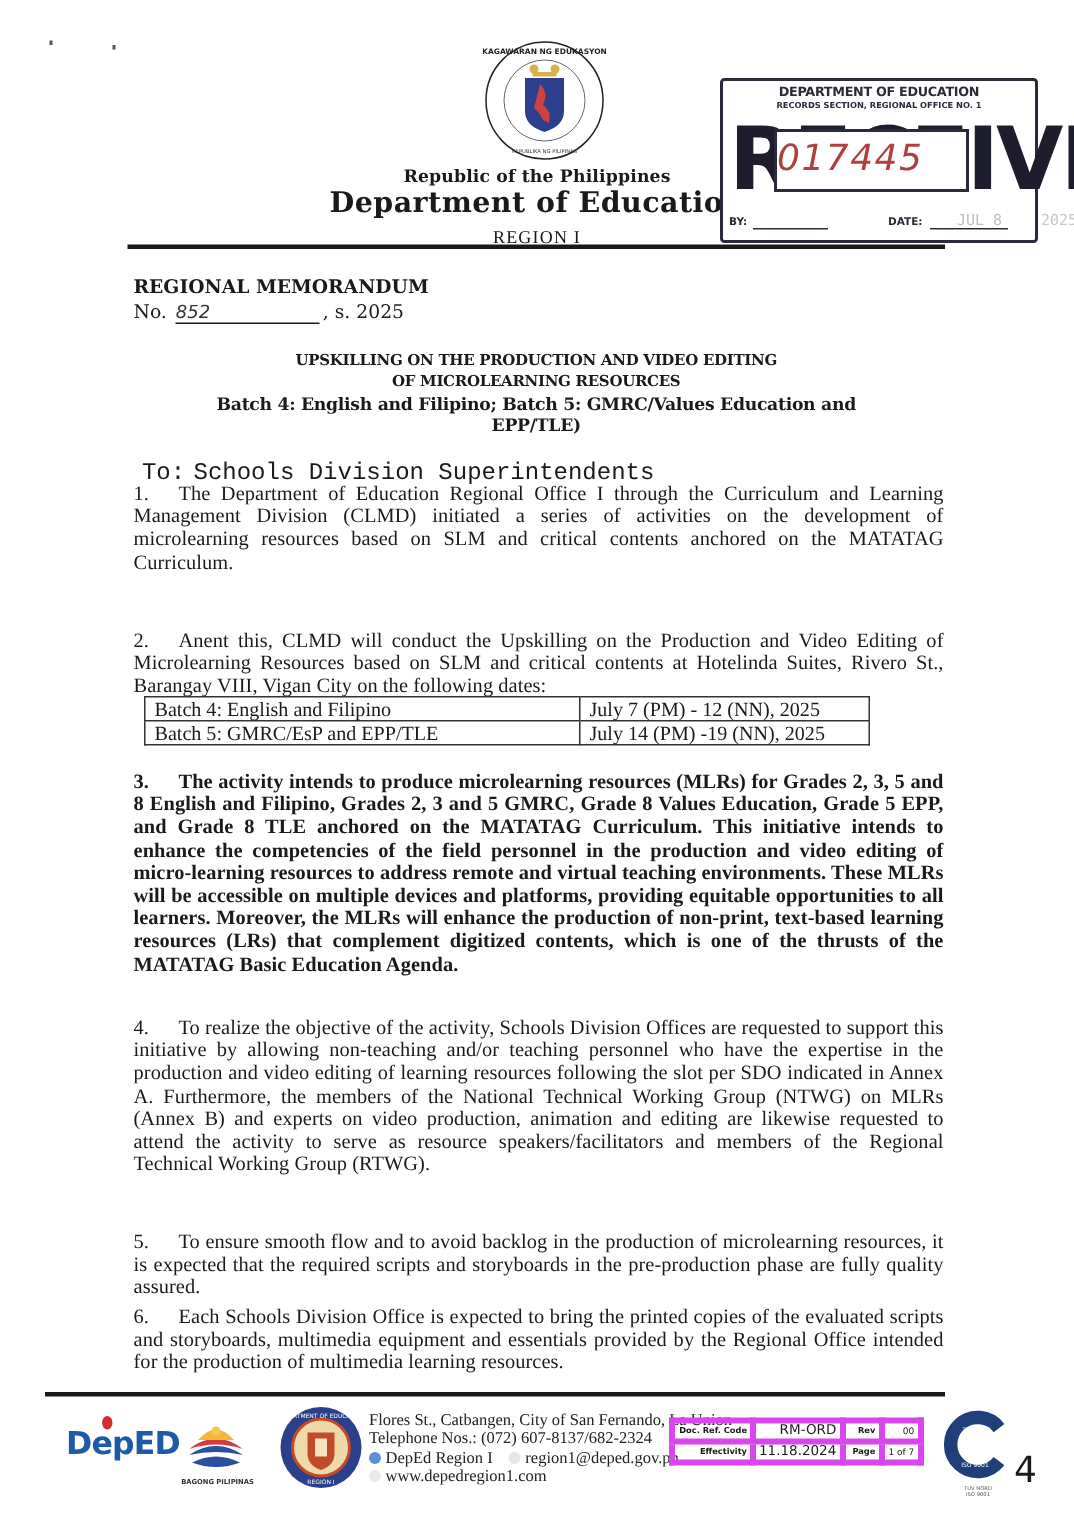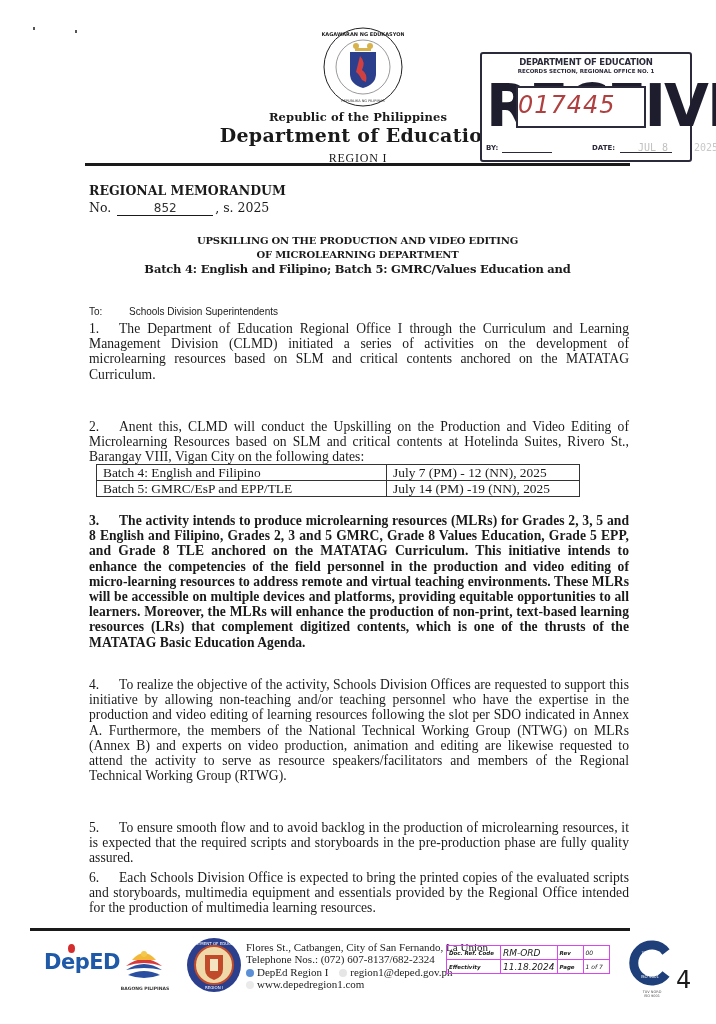--- a/index.html
+++ b/index.html
@@ -32,29 +32,29 @@
     .stamp-by { left: 4px; top: 90px; font-family: "DejaVu Sans", sans-serif; font-weight: bold; font-size: 7px; color: #2a2a3a; }
     .stamp-by-line { left: 20px; top: 98px; width: 50px; height: 1px; background: #2a2a3a; }
     .stamp-date { left: 110px; top: 90px; font-family: "DejaVu Sans", sans-serif; font-weight: bold; font-size: 7px; color: #2a2a3a; }
     .stamp-date-line { left: 138px; top: 98px; width: 52px; height: 1px; background: #2a2a3a; }
     .stamp-date-val { left: 156px; top: 88px; font-family: "DejaVu Sans Mono", monospace; font-size: 10px; color: #c0c0c0; }
     .stamp-year { left: 694px; top: 142px; font-family: "DejaVu Sans Mono", monospace; font-size: 10px; color: #c8c8c8; }
 
     
     .memo-label { left: 89px; top: 183px; font-family: "DejaVu Serif", serif; font-weight: bold; font-size: 12.5px; }
     .memo-no { left: 89px; top: 200px; font-family: "DejaVu Serif", serif; font-size: 12.5px; }
-    .memo-no .blank { display: inline-block; width: 96px; border-bottom: 1px solid #1a1a1a; text-align: center; margin: 0 2px;
-      font-family: "DejaVu Sans", sans-serif; color: #333; font-size: 12px; }
+    .memo-no .blank { display: inline-block; width: 96px; border-bottom: 1px solid #1a1a1a; text-align: left; margin: 0 2px;
+      font-family: "DejaVu Sans", sans-serif; font-style: italic; color: #333; font-size: 12px; }
 
     .title { left: 85px; width: 545px; top: 234px; text-align: center; font-family: "DejaVu Serif", serif;
       font-weight: bold; font-size: 10px; line-height: 14px; letter-spacing: -0.2px; }
     .subtitle { left: 85px; width: 545px; top: 262px; text-align: center; font-family: "DejaVu Serif", serif;
       font-weight: bold; font-size: 11.5px; line-height: 14px; letter-spacing: -0.2px; }
 
-    .to-line { left: 89px; top: 306px; font-family: Liberation Sans, sans-serif; font-size: 10px; }
+    .to-line { left: 89px; top: 306px; font-family: Liberation Mono, monospace; font-size: 16px; text-align: center; }
     .to-line .to-label { display: inline-block; width: 40px; }
 
     
     .para { left: 89px; width: 540px; font-family: "Liberation Serif", serif; font-size: 13.6px; line-height: 15.2px;
       text-align: justify; letter-spacing: 0.05px; }
     .para .num { display: inline-block; width: 30px; }
     .p1 { top: 321px; }
     .p2 { top: 419px; }
     .p3 { top: 513px; font-weight: bold; }
     .p4 { top: 677px; }
@@ -72,21 +72,21 @@
     .deped-logo .dot { position: absolute; left: 24px; top: -6px; width: 7px; height: 9px; background: #d32d2d; border-radius: 50% 50% 50% 50%; }
     .bagong { left: 118px; top: 942px; width: 52px; height: 42px; }
     .bagong-label { left: 112px; top: 986px; width: 66px; text-align: center; font-family: "DejaVu Sans", sans-serif;
       font-weight: bold; font-size: 4.5px; color: #333; }
     .region-seal { left: 186px; top: 937px; width: 56px; height: 56px; }
 
     .contact { left: 246px; top: 941px; font-family: Liberation Serif, serif; font-size: 11px; line-height: 12.3px; color: #222; white-space: nowrap; }
     .contact .icon { display: inline-block; width: 8px; height: 8px; border-radius: 50%; vertical-align: -1px; margin-right: 3px; }
 
     .docref { left: 446px; top: 945px; border-collapse: collapse; font-family: "DejaVu Sans", sans-serif; }
-    .docref td { border: 1px solid #d946ef; height: 14px; text-align: left; padding: 0 2px; font-style: italic; }
+    .docref td { border: 4px solid #d946ef; height: 14px; text-align: right; padding: 0 2px; }
     .docref .lbl { font-size: 5.5px; font-weight: bold; width: 54px; }
     .docref .val { font-size: 9px; width: 52px; }
     .docref .lbl2 { font-size: 5.5px; font-weight: bold; width: 26px; }
     .docref .val2 { font-size: 6px; width: 26px; }
 
     .iso { left: 628px; top: 940px; width: 46px; height: 46px; }
     .iso-caption { left: 627px; top: 990px; width: 50px; text-align: center; font-family: "DejaVu Sans", sans-serif; font-size: 3.5px; color: #555; line-height: 4px; }
     .page-mark { left: 676px; top: 966px; font-family: "DejaVu Sans", sans-serif; font-size: 24px; color: #1a1a1a; }
 
     .speck { background: #555; width: 2px; height: 3px; }
@@ -130,24 +130,25 @@
 <div class="abs stamp-year">2025</div>
 
 <div class="abs memo-label">REGIONAL MEMORANDUM</div>
 <div class="abs memo-no">
   <span>No.</span>
   <span class="blank">852</span><span>, s. 2025</span>
 </div>
 
 <div class="abs title">
   <div>UPSKILLING ON THE PRODUCTION AND VIDEO EDITING</div>
-  <div>OF MICROLEARNING DEPARTMENT</div>
+  <div>OF MICROLEARNING RESOURCES</div>
 </div>
 <div class="abs subtitle">
   <div>Batch 4: English and Filipino; Batch 5: GMRC/Values Education and</div>
+  <div>EPP/TLE)</div>
 </div>
 
 <div class="abs to-line">
   <span class="to-label">To:</span><span>Schools Division Superintendents</span>
 </div>
 
 <div class="abs para p1">
   <span class="num">1.</span><span>The Department of Education Regional Office I through the Curriculum and Learning Management Division (CLMD) initiated a series of activities on the development of microlearning resources based on SLM and critical contents anchored on the MATATAG Curriculum.</span>
 </div>
 

